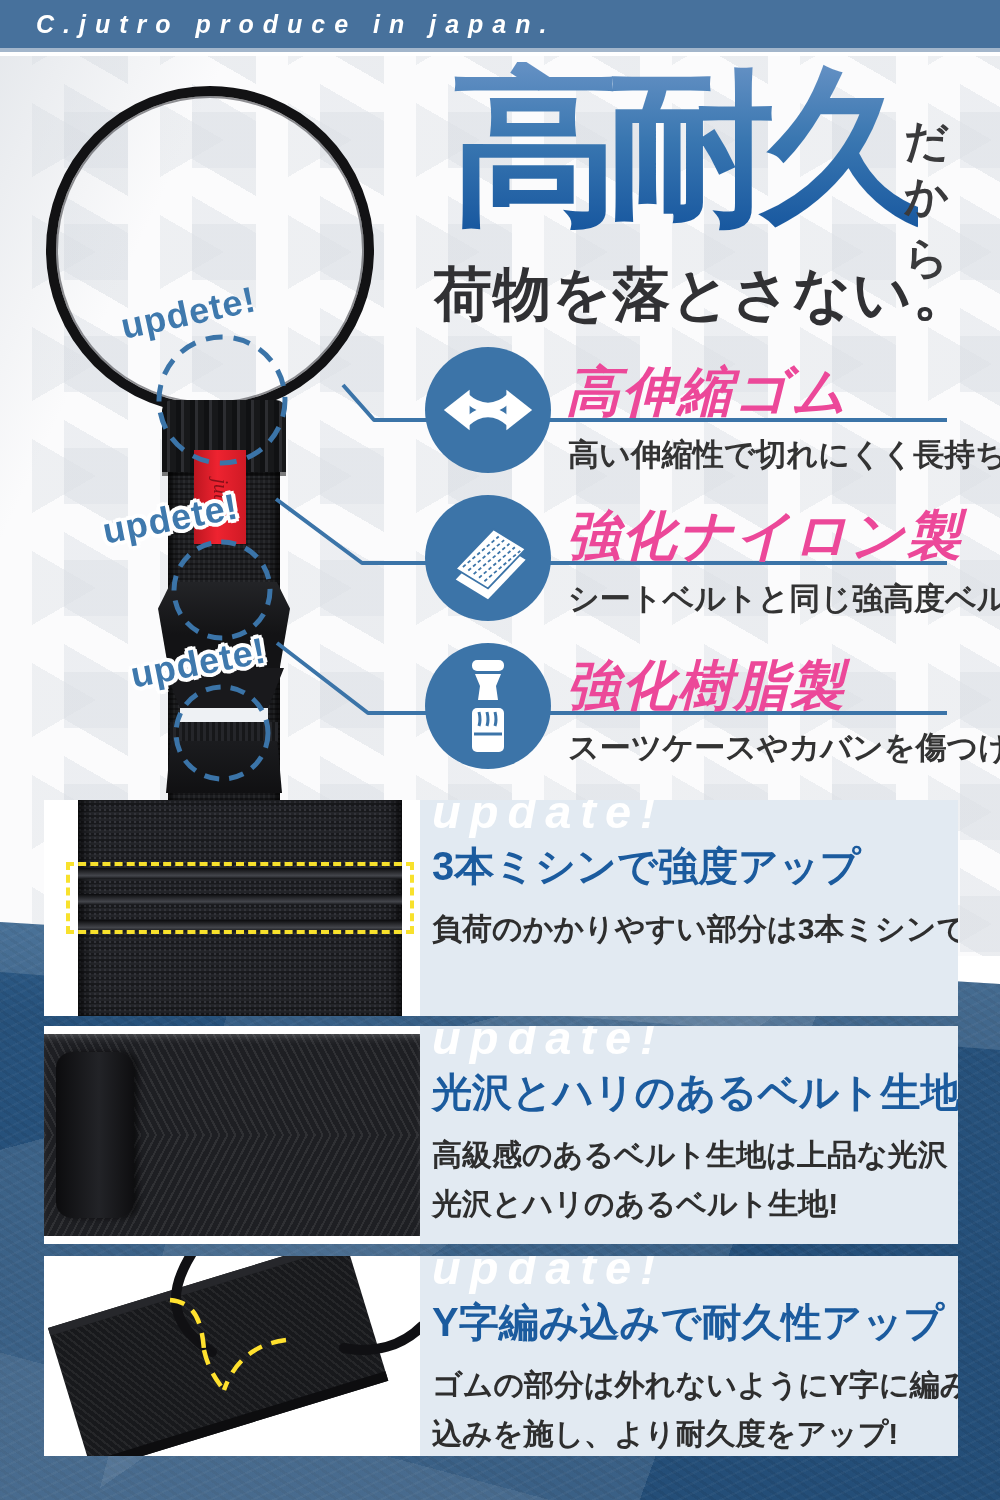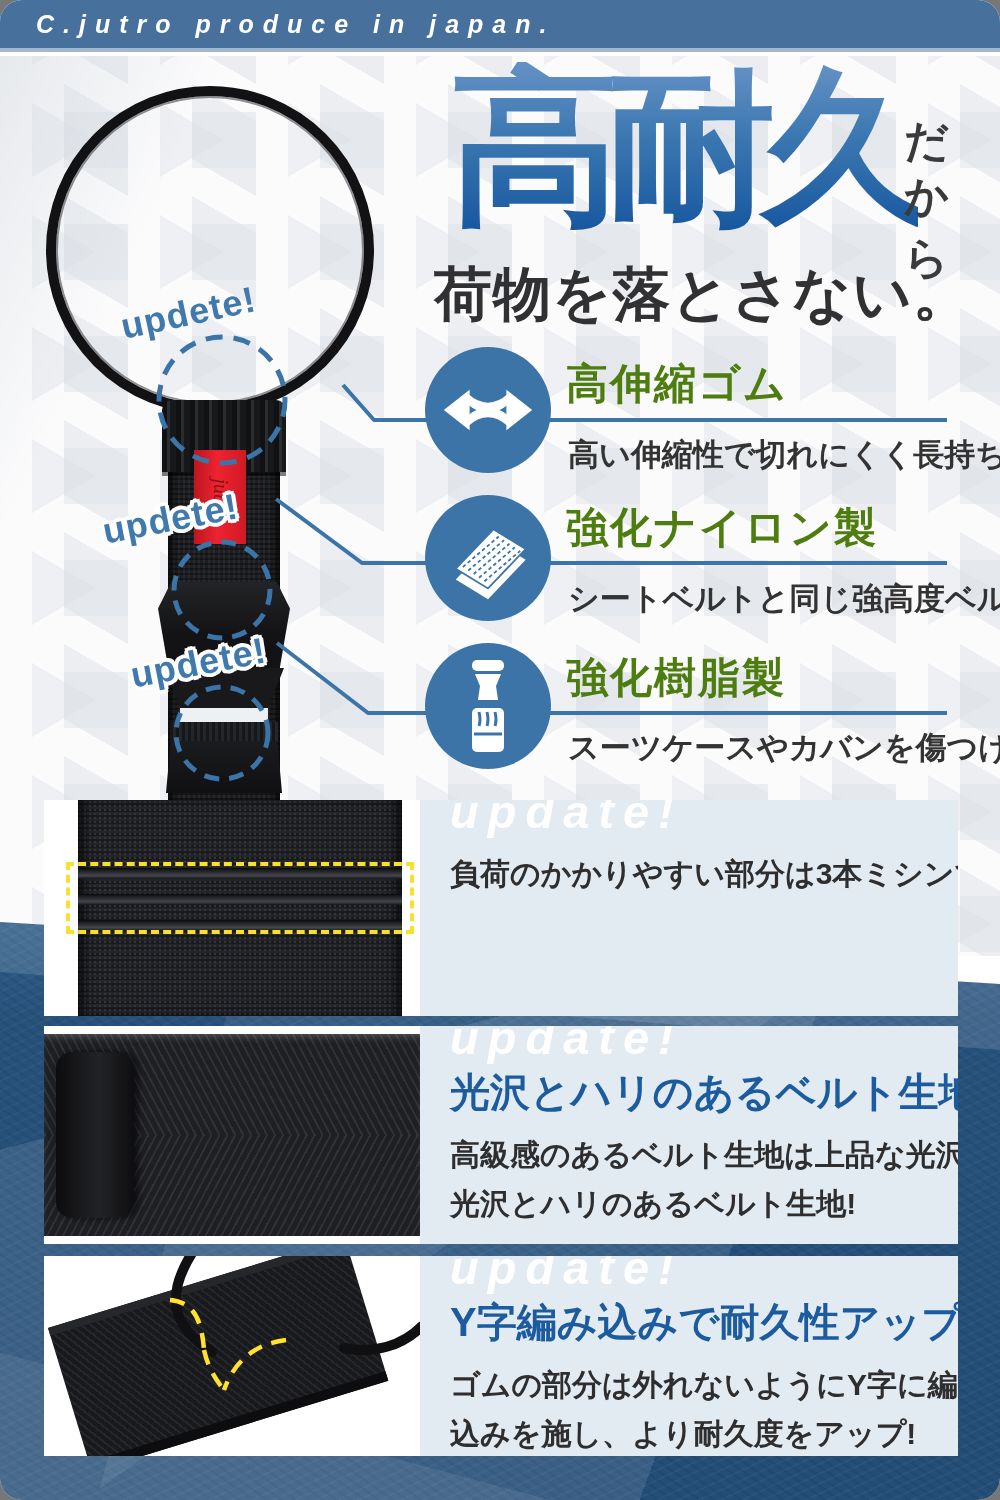--- a/index.html
+++ b/index.html
@@ -1,21 +1,20 @@
 <!DOCTYPE html>
 <html><head>
 <meta charset="utf-8">
 <style>
   * { margin:0; padding:0; box-sizing:border-box; }
   html,body { background:#777; }
   .canvas {
     position:relative; width:1000px; height:1500px; margin:0 auto;
     overflow:hidden; background:#fff;
     font-family:"Liberation Sans","DejaVu Sans",sans-serif;
-    border-radius:22px;
   }
 
   
   .topbar {
     position:absolute; left:0; top:0; width:1000px; height:52px;
     background:#47719c; border-bottom:4px solid #a3b6cb;
     display:flex; align-items:center; padding-left:36px;
   }
   .topbar .brand {
     color:#fff; font-style:italic; font-weight:600; font-size:25px;
@@ -138,39 +137,39 @@
   .u2 { left:102px; top:498px; transform:rotate(-11deg); }
   .u3 { left:130px; top:642px; transform:rotate(-11deg); }
 
   
   .fcircle {
     position:absolute; left:425px; width:126px; height:126px; border-radius:50%;
     background:#3c74a8; display:flex; align-items:center; justify-content:center;
   }
   .fc1 { top:347px; } .fc2 { top:495px; } .fc3 { top:643px; }
   .f-title {
-    position:absolute; left:566px; font-size:42px; font-weight:800; color:#4d7c0f;
-    letter-spacing:2px; white-space:nowrap;
+    position:absolute; left:566px; font-size:54px; font-weight:800; color:#ec4899;
+    letter-spacing:2px; white-space:nowrap;font-style:italic;
   }
   .ft1 { top:356px; } .ft2 { top:500px;text-align:right; } .ft3 { top:650px; }
   .f-desc {
     position:absolute; left:568px; font-size:31px; font-weight:700; color:#333;
     letter-spacing:0; white-space:nowrap;
   }
   .fd1 { top:434px; } .fd2 { top:578px; } .fd3 { top:727px; }
 
   
   .card { position:absolute; left:44px; width:914px; background:#fff; overflow:hidden; }
   .card1 { top:800px; height:216px; }
   .card2 { top:1026px; height:218px; }
   .card3 { top:1256px; height:200px; }
   .photo { position:absolute; left:0; top:0; width:376px; height:100%; background:#fff; overflow:hidden; }
   .panel {
     position:absolute; left:376px; top:0; right:0; bottom:0;
-    background:#e2eaf2; padding-left:30px; overflow:hidden;
+    background:#e2eaf2; padding-left:12px; overflow:hidden;
   }
   .badge {
     margin-top:-16px; color:#fff; font-size:47px; font-weight:800; font-style:italic;
     letter-spacing:9px; white-space:nowrap;
   }
   .ctitle { margin-top:0px; color:#1b5b9e; font-size:40px; font-weight:800; letter-spacing:0px; white-space:nowrap; }
   .cbody { margin-top:10px; color:#2e2e2e; font-size:30px; font-weight:700; line-height:49px; white-space:nowrap; }
 
   
   .c1-webbing {
@@ -305,20 +304,21 @@
   <section class="card card1">
     <div class="photo">
       <div class="c1-webbing"></div>
       <div class="c1-ridge r1"></div>
       <div class="c1-ridge r2"></div>
       <div class="c1-ridge r3"></div>
       <div class="c1-dash"></div>
     </div>
     <div class="panel">
       <div class="badge">update!</div>
+      <div class="ctitle">3本ミシンで強度アップ</div>
       <div class="cbody">
         <div>負荷のかかりやすい部分は3本ミシンで</div>
       </div>
     </div>
   </section>
 
   <section class="card card2">
     <div class="photo">
       <div class="c2-webbing">
         <div class="c2-top"></div>

